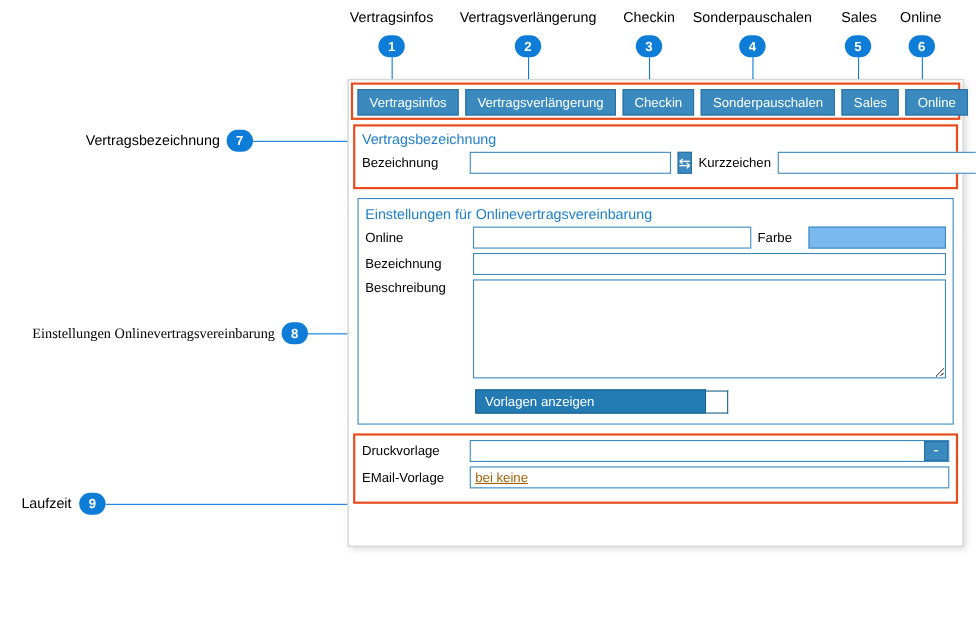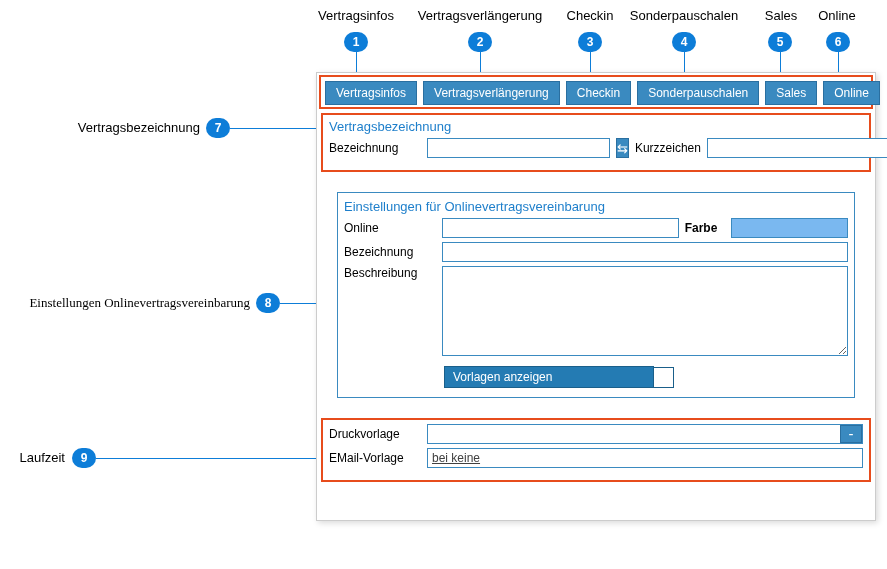--- a/index.html
+++ b/index.html
@@ -68,21 +68,21 @@
     white-space: nowrap;
   }
   .section {
     border: 2px solid #e74c1c;
     margin: 4px 4px 8px 4px;
     padding: 4px 6px 8px 6px;
     position: relative;
   }
   .section.blue-border {
     border: 1px solid #3a8ac0;
-    margin: 20px;
+    margin: 8px;
     padding: 6px;
   }
   .section-title {
     color: #1e7fcb;
     font-size: 13px;
     margin-bottom: 4px;
   }
   .row {
     display: flex;
     align-items: center;
@@ -148,21 +148,21 @@
     color: #fff;
     width: 22px;
     height: 18px;
     text-align: center;
     line-height: 16px;
     border: 1px solid #2a6fa0;
     cursor: pointer;
     font-size: 15px;
   }
   .link-text {
-    color: #404040;
+    color: #a16207;
     font-size: 12px;
     text-decoration: underline;
   }
   .align-top { align-items: flex-start; }
   .lbl-col { width: 92px; flex: none; }
 </style>
 </head>
 <body>
 
 <div class="callout-label" style="left:316px; top:8px; width:80px; text-align:center;">Vertragsinfos</div>
@@ -223,21 +223,21 @@
       <span class="lbl">Kurzzeichen</span>
       <input class="field" style="flex: 0.6 1 0%;">
     </div>
   </div>
 
   <div class="section blue-border">
     <div class="section-title">Einstellungen für Onlinevertragsvereinbarung</div>
     <div class="row">
       <span class="lbl lbl-col">Online</span>
       <input class="field" style="flex: 1.4 1 0%;">
-      <span class="lbl" style="width:40px;font-weight:bold;">Farbe</span>
+      <span class="lbl" style="width:40px;">Farbe</span>
       <div class="field color-swatch" style="flex:0.7;"></div>
     </div>
     <div class="row">
       <span class="lbl lbl-col">Bezeichnung</span>
       <input class="field" style="">
     </div>
     <div class="row align-top">
       <span class="lbl lbl-col">Beschreibung</span>
       <textarea class="textarea" style=""></textarea>
     </div>

